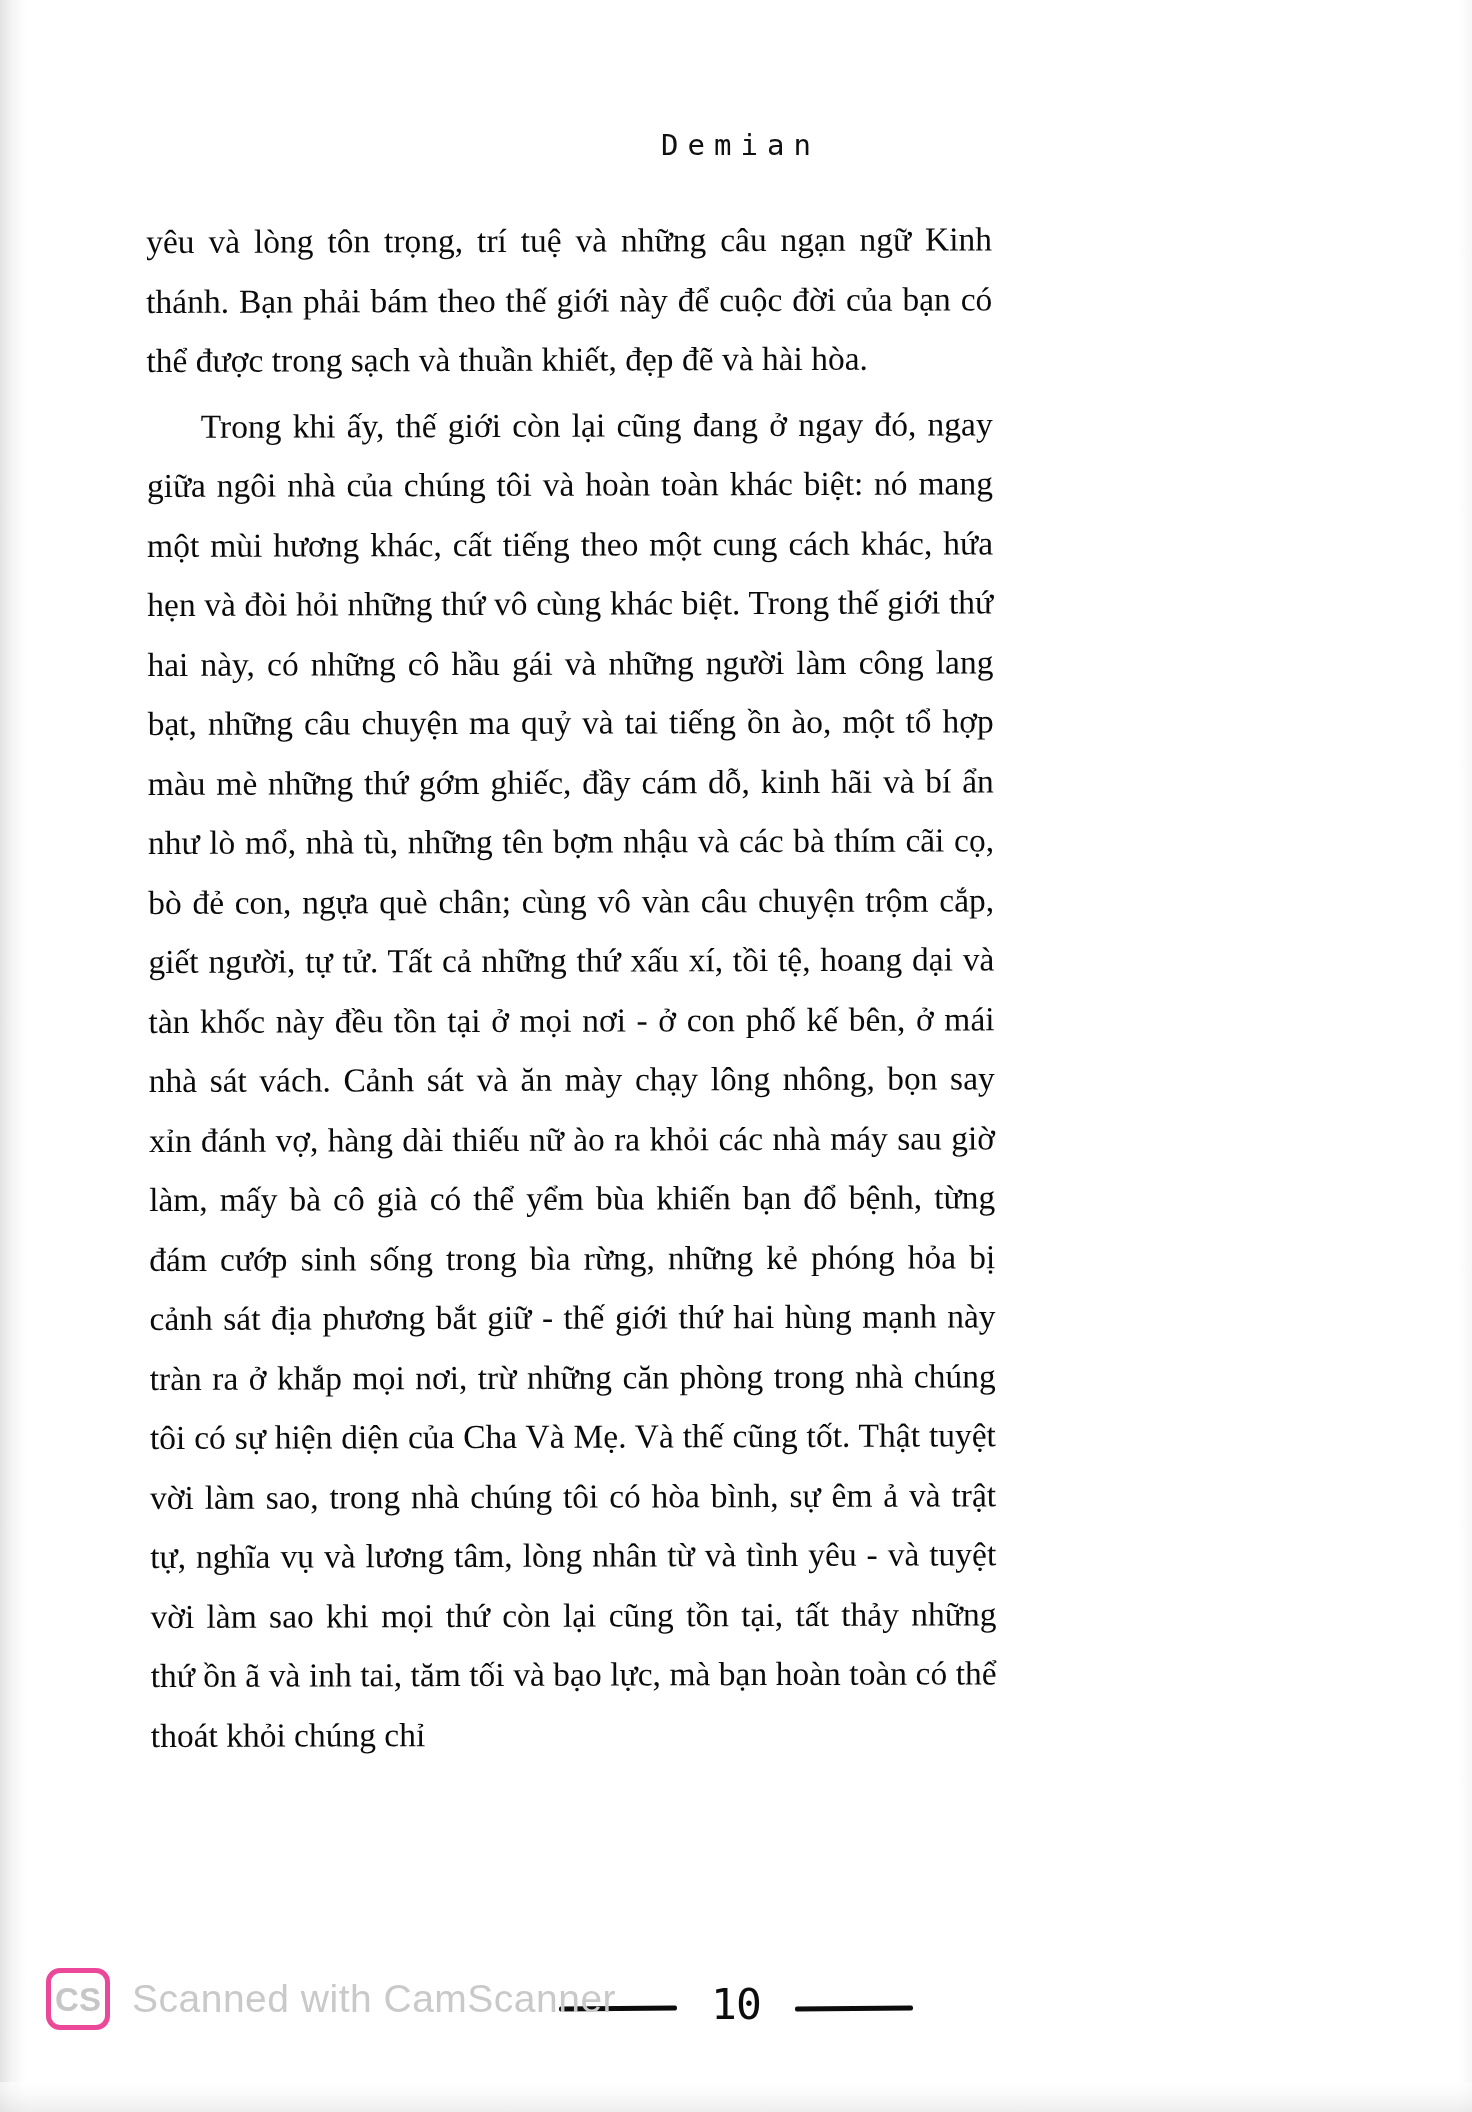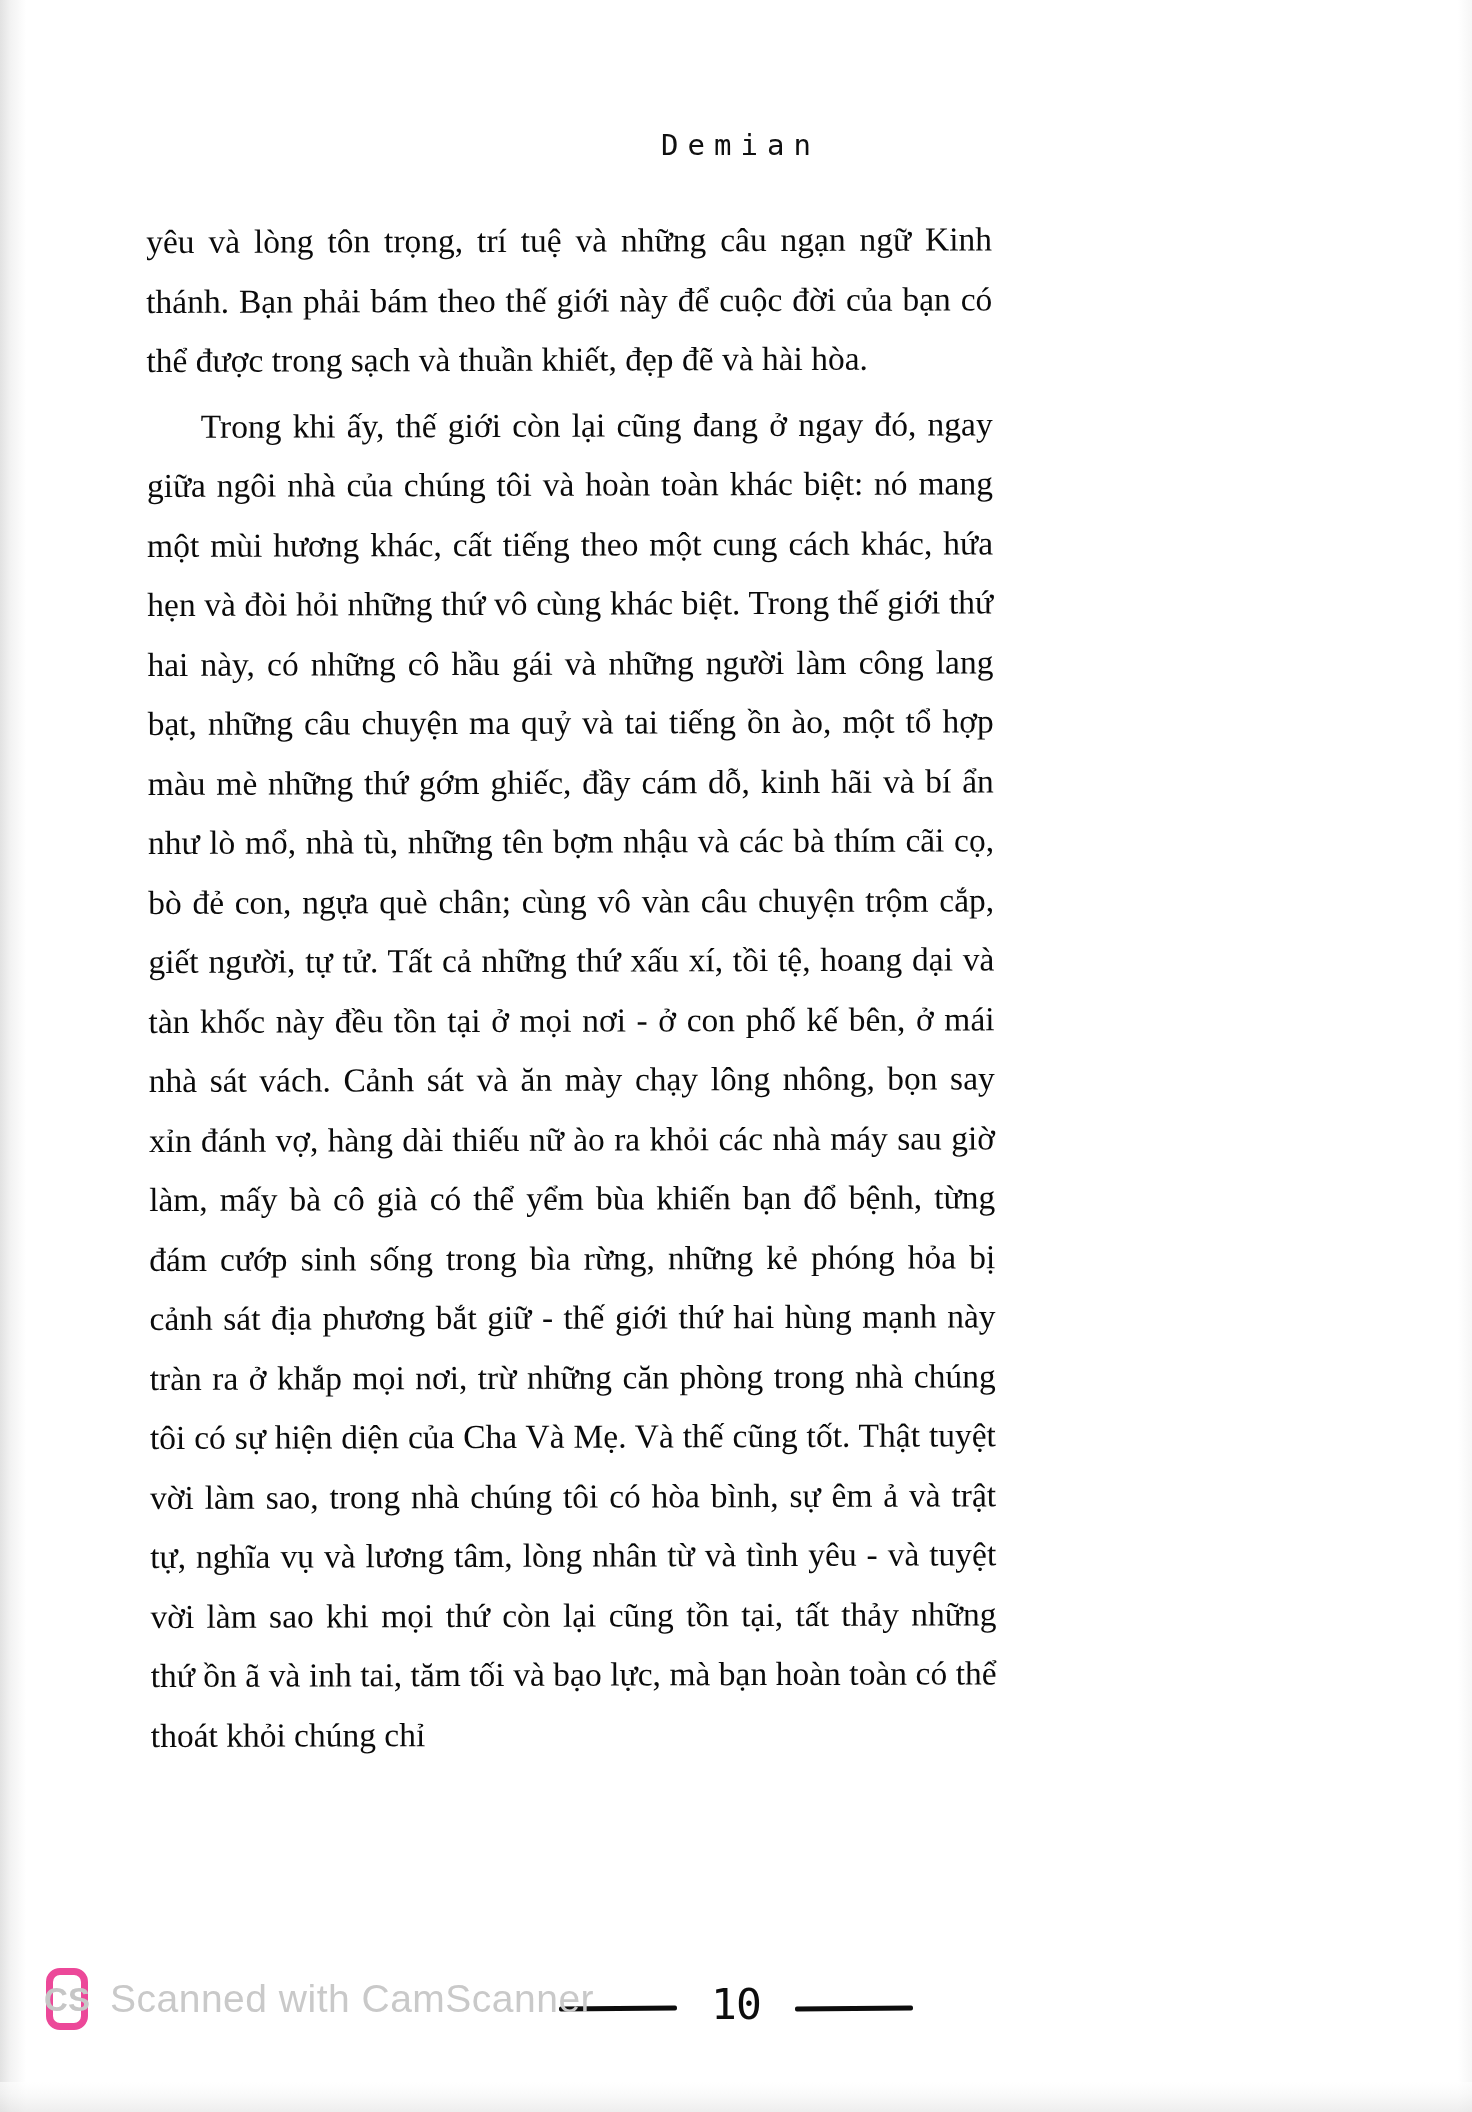--- a/index.html
+++ b/index.html
@@ -132,23 +132,23 @@
     left: 46px;
     top: 1968px;
     display: flex;
     align-items: center;
     gap: 22px;
     opacity: 1;
     pointer-events: none;
   }
 
   .cs-badge {
-    width: 42px;
+    width: 64px;
     height: 62px;
-    border: 7px solid #ec4899;
+    border: 5px solid #ec4899;
     border-radius: 14px;
     display: flex;
     align-items: center;
     justify-content: center;
     box-sizing: border-box;
   }
 
   .cs-badge span {
     font-family: "Liberation Sans", "DejaVu Sans", sans-serif;
     font-size: 33px;

